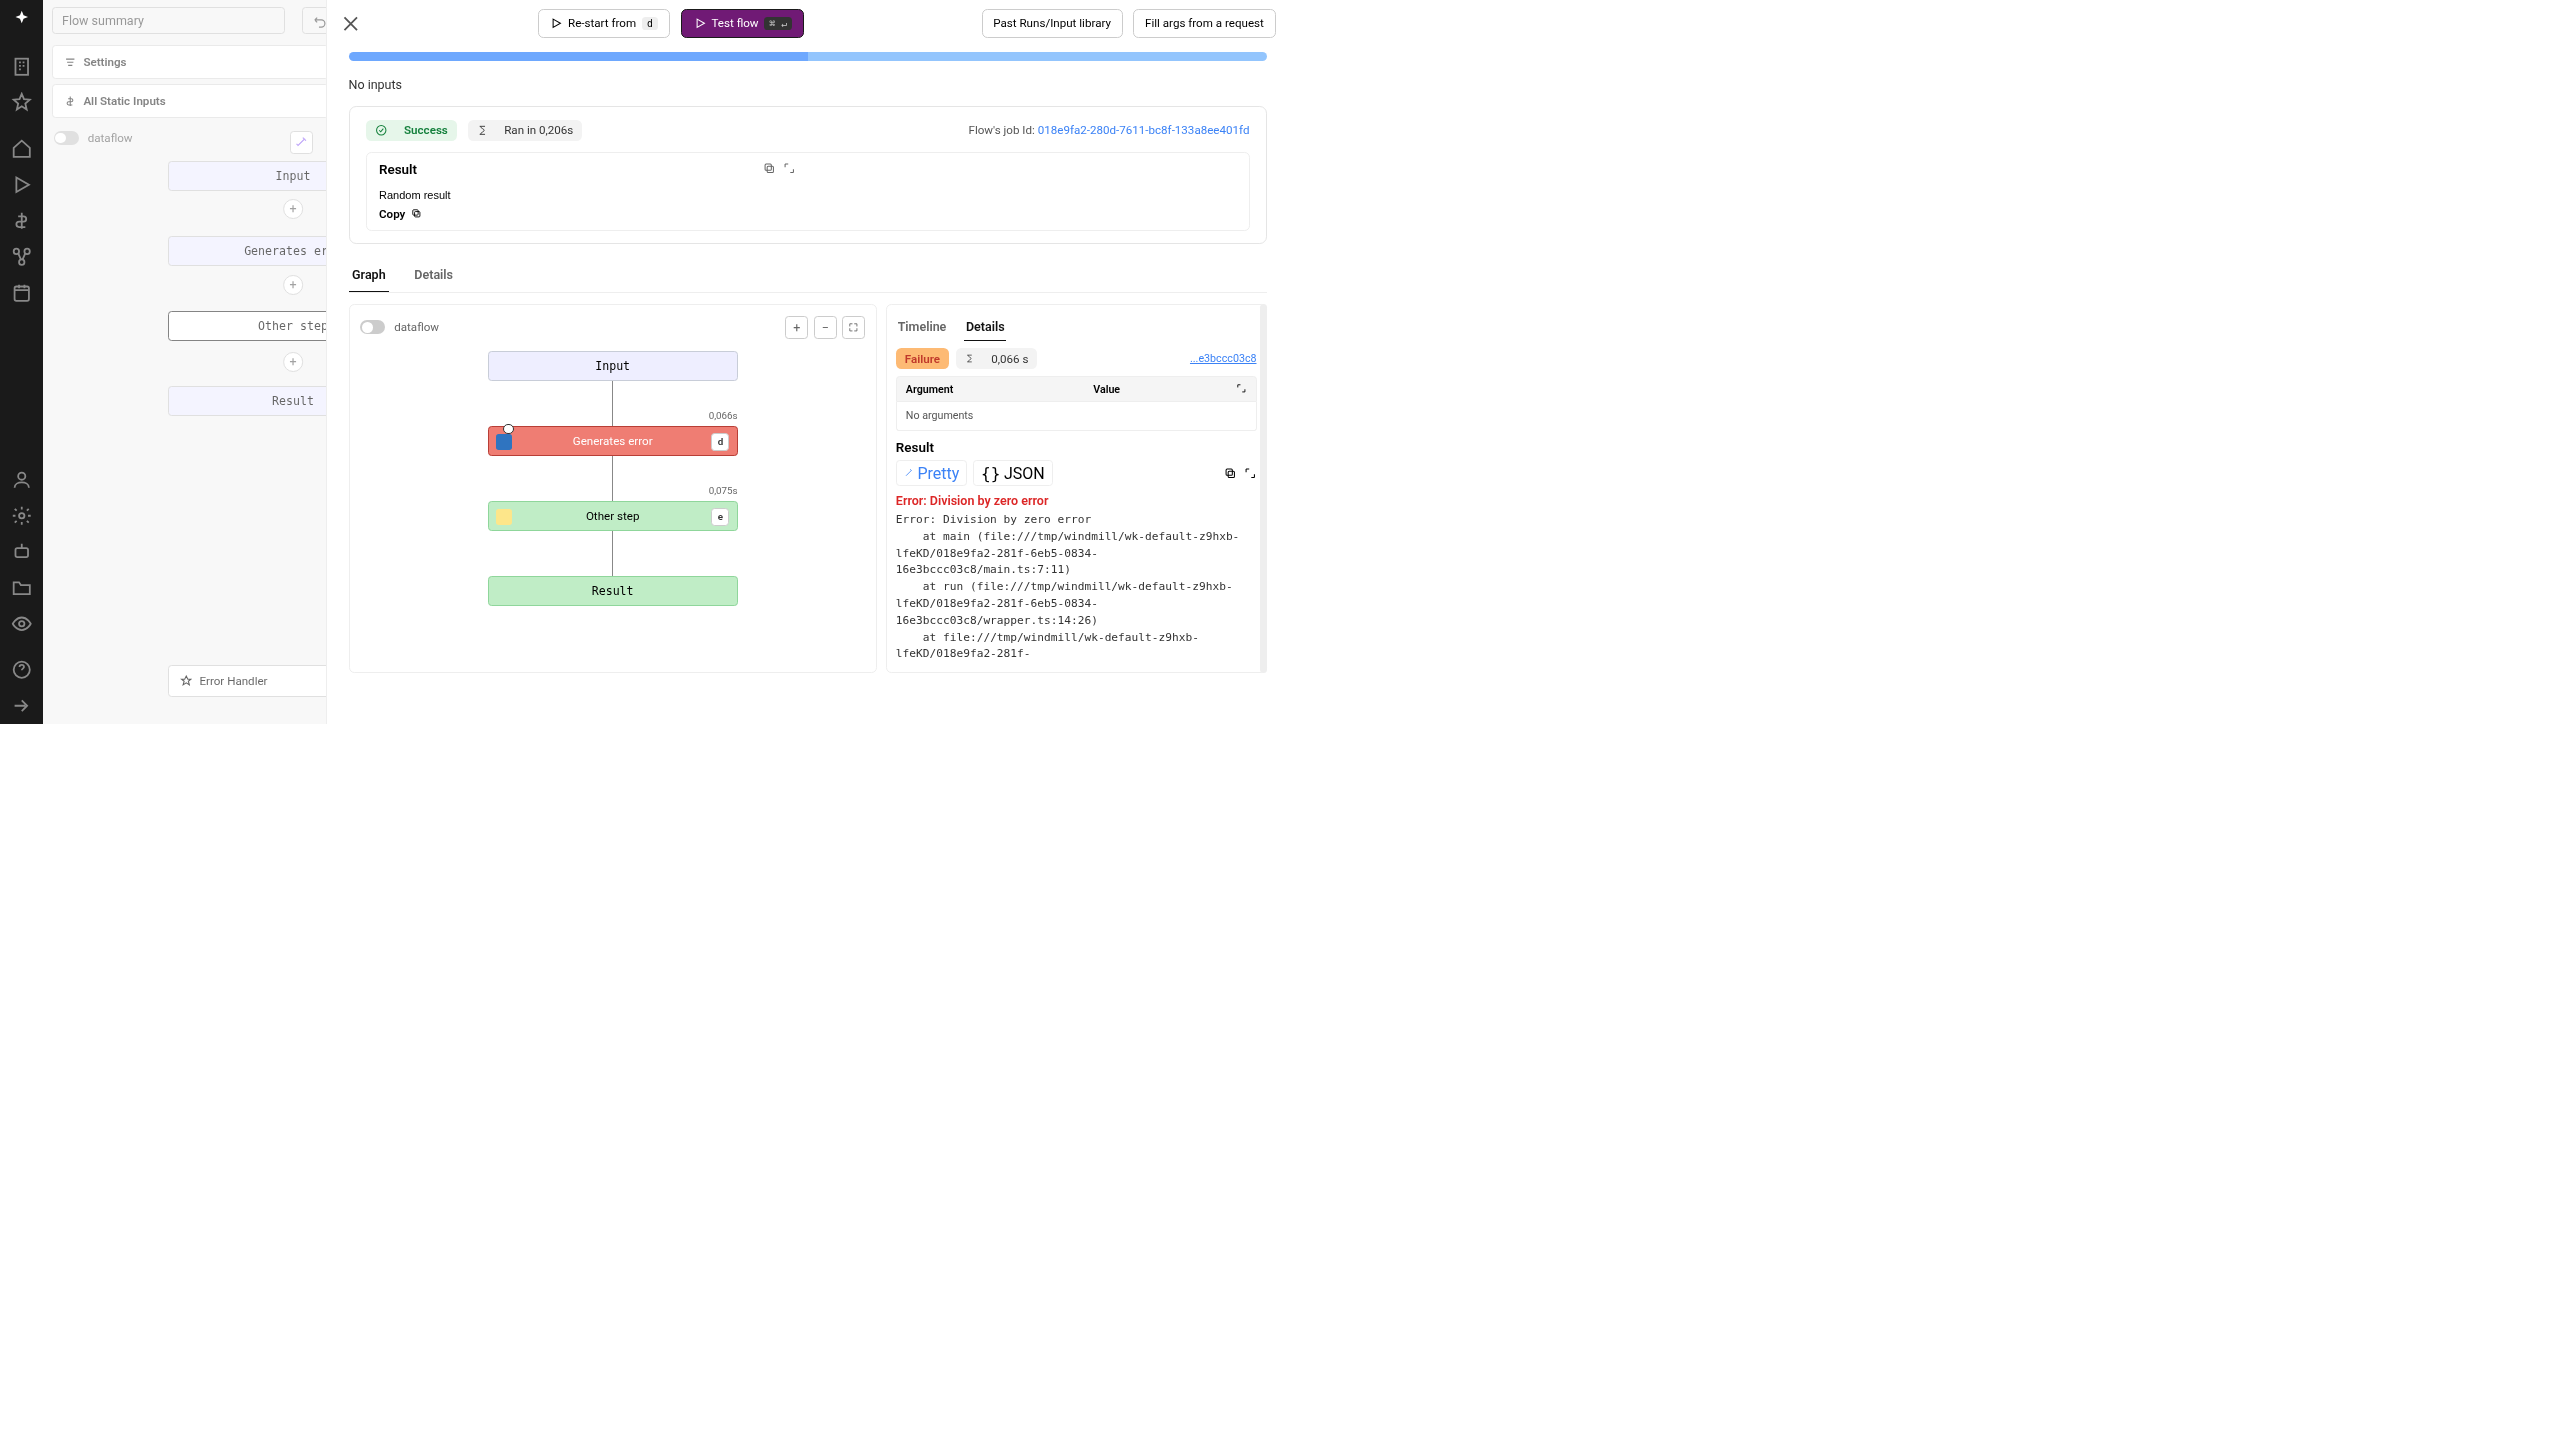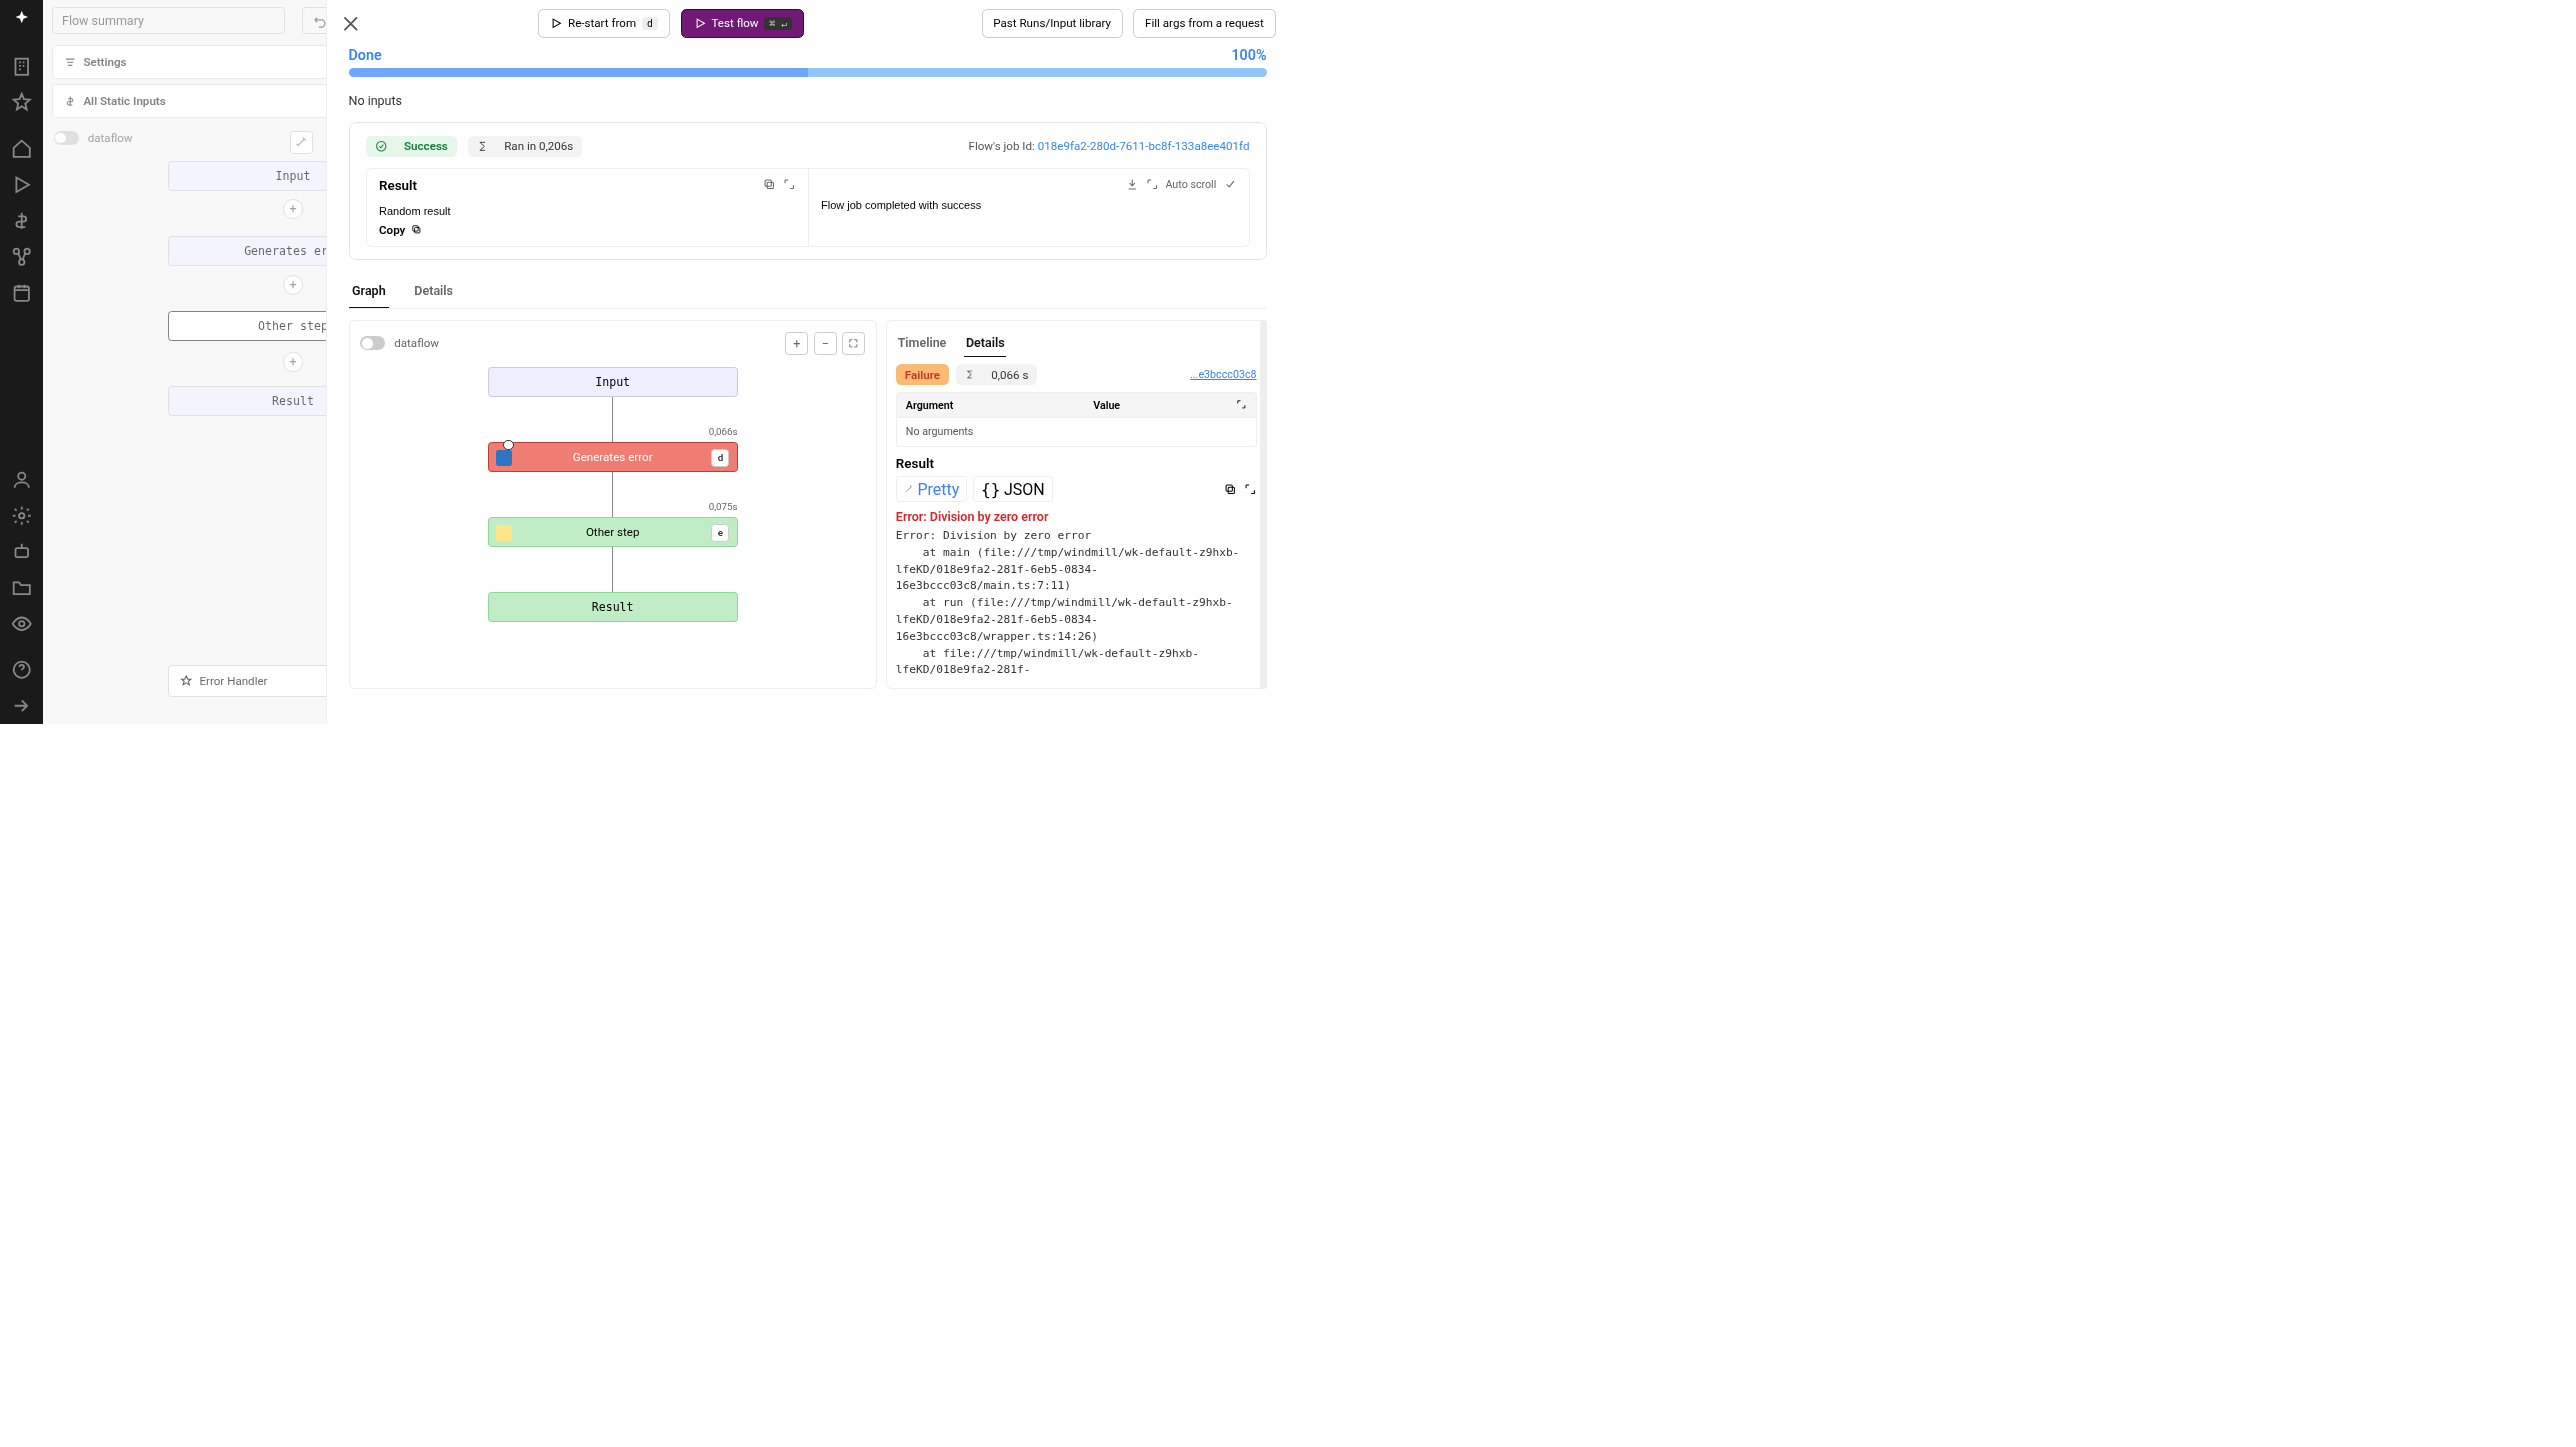--- a/index.html
+++ b/index.html
@@ -262,24 +262,20 @@
           <path d="M6 4l14 8-14 8z"></path>
         </svg>
       <span>Test flow</span>
       <span class="kbd">⌘ ↵</span>
     </div>
     <div class="hdr-spacer"></div>
     <div class="btn">Past Runs/Input library</div>
     <div class="btn">Fill args from a request</div>
   </div>
 
-  <div class="statusbar">
-    <span>Done</span>
-    <span>100%</span>
-  </div>
   <div class="progress"></div>
 
   <div class="body">
     <div class="noinp">No inputs</div>
 
     <div class="card">
       <div class="card-top">
         <div class="pill success">
           <svg width="12.5" height="12.5" viewBox="0 0 24 24" fill="none" stroke="currentColor" stroke-width="2">
               <circle cx="12" cy="12" r="9"></circle>
@@ -312,35 +308,20 @@
           </div>
           <h4>Result</h4>
           <div class="mono" style="margin-top:12.5px">Random result</div>
           <div class="copy">
             <span>Copy</span>
             <svg width="10.7" height="10.7" viewBox="0 0 24 24" fill="none" stroke="currentColor" stroke-width="2">
                 <rect x="8" y="8" width="12" height="12" rx="2"></rect>
                 <rect x="4" y="4" width="12" height="12" rx="2"></rect>
               </svg>
           </div>
-        </div>
-        <div class="rescol">
-          <div class="iconrow">
-            <svg class="mini-ico" viewBox="0 0 24 24" fill="none" stroke="currentColor" stroke-width="2">
-                <path d="M12 3v12M7 10l5 5 5-5M5 21h14"></path>
-              </svg>
-            <svg class="mini-ico" viewBox="0 0 24 24" fill="none" stroke="currentColor" stroke-width="2">
-                <path d="M4 4h6M4 4v6M20 20h-6M20 20v-6"></path>
-              </svg>
-            <span style="font-size:10.7px">Auto scroll</span>
-            <svg class="mini-ico" viewBox="0 0 24 24" fill="none" stroke="currentColor" stroke-width="2">
-                <path d="M5 12l5 5 9-11"></path>
-              </svg>
-          </div>
-          <div class="mono" style="margin-top:21.5px">Flow job completed with success</div>
         </div>
       </div>
     </div>
 
     <div class="tabs">
       <div class="tab active">Graph</div>
       <div class="tab">Details</div>
     </div>
 
     <div class="dual">

